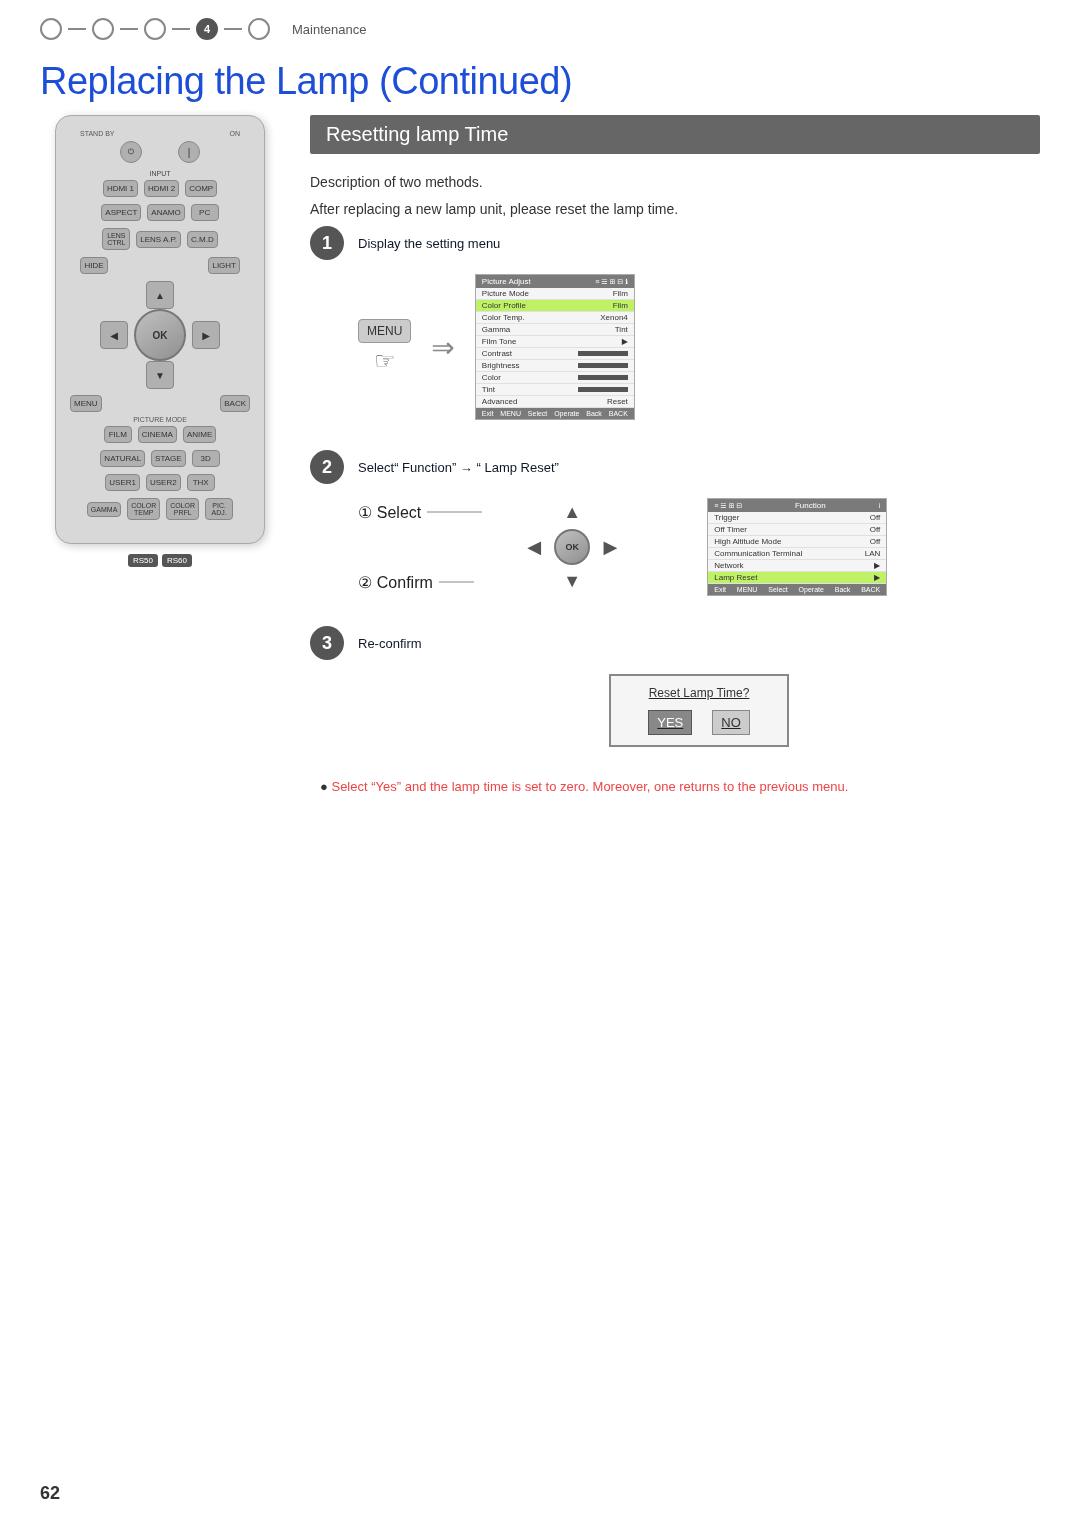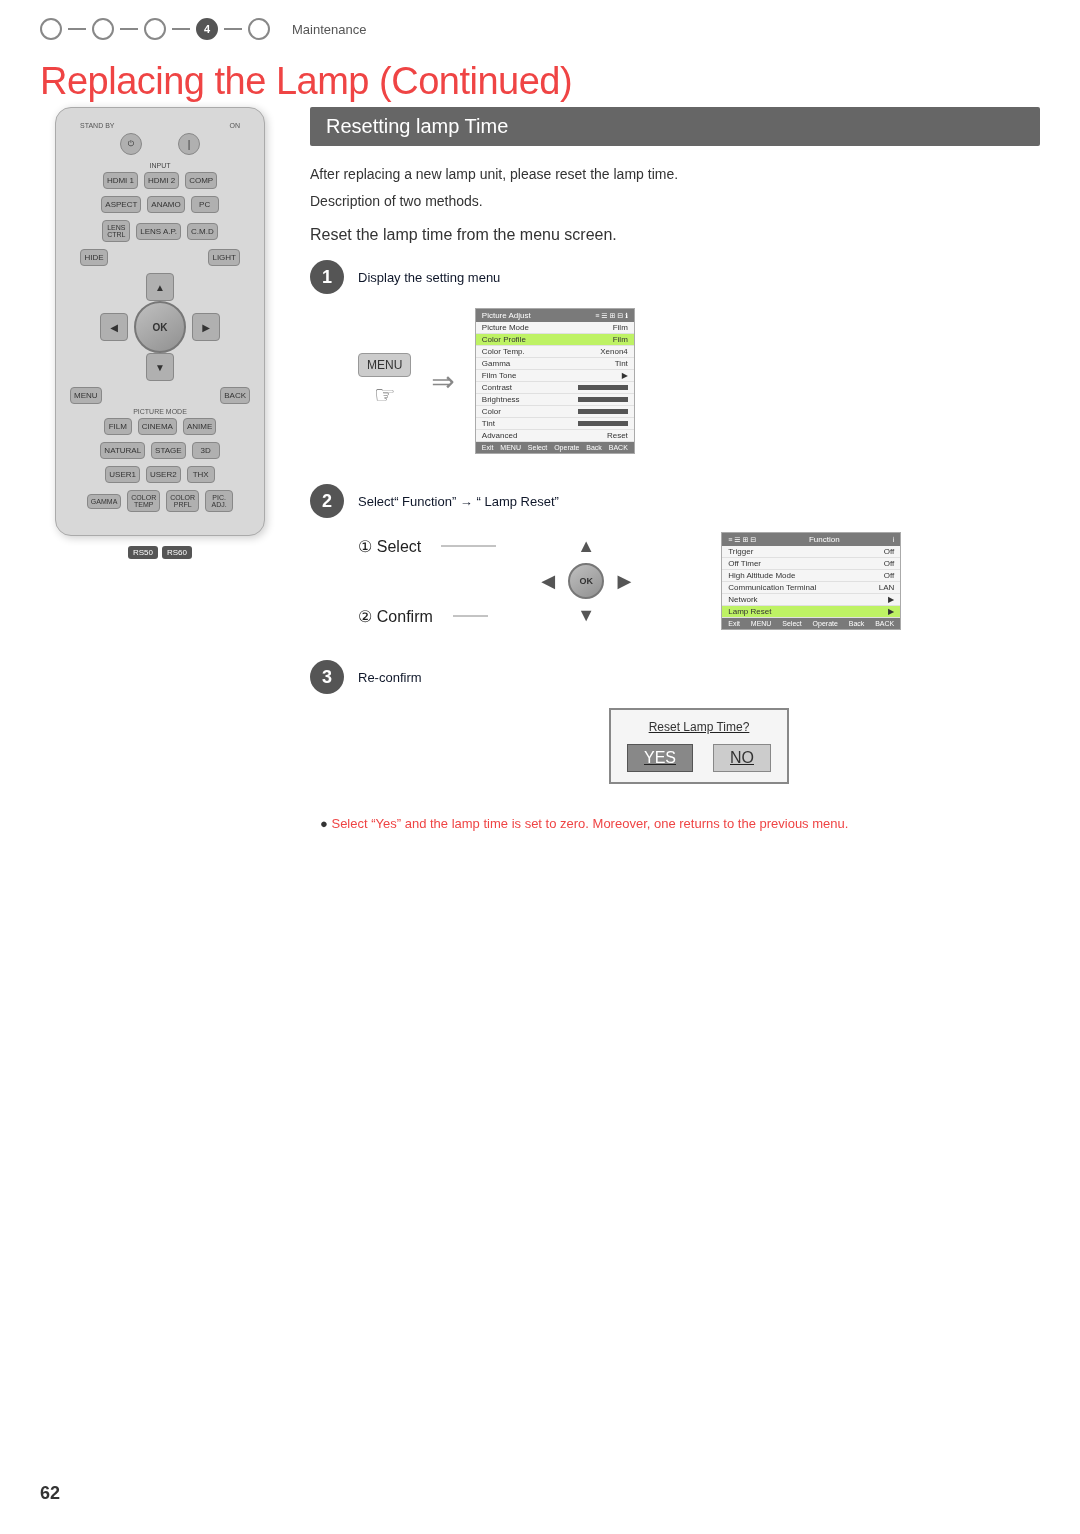--- a/index.html
+++ b/index.html
@@ -48,22 +48,22 @@
     .header-title-text {
       font-size: 13px;
       color: #555;
       margin-left: 10px;
     }
 
     
     .page-title {
       font-size: 38px;
       font-weight: normal;
-      padding: 10px 40px 4px 40px;
-      color: #ef4444;
+      padding: 10px 40px 12px 40px;
+      color: #1d4ed8;
       letter-spacing: -0.5px;
     }
 
     
     .main-content {
       display: flex;
       padding: 0 40px;
       gap: 30px;
     }
 
@@ -333,21 +333,21 @@
     
     .step2-illustration {
       display: flex;
       align-items: center;
       gap: 30px;
       margin-left: 48px;
     }
     .label-line {
       display: flex;
       align-items: center;
-      gap: 20px;
+      gap: 6px;
     }
 
     
     .step3-illustration {
       display: flex;
       flex-direction: column;
       align-items: center;
       margin-left: 48px;
       margin-bottom: 10px;
       text-decoration: underline;
@@ -365,22 +365,22 @@
       margin-bottom: 10px;
     }
     .dialog-buttons {
       display: flex;
       justify-content: center;
       gap: 20px;
     }
     .dialog-btn {
       border: 1px solid #888;
       background: #ccc;
-      padding: 4px 16px;
-      font-size: 16px;
+      padding: 4px 8px;
+      font-size: 13px;
       color: #333;
       cursor: pointer;
     }
     .dialog-btn.selected {
       background: #888;
       color: #fff;
       border-color: #555;
     }
 
     .bullet-text {
@@ -513,24 +513,23 @@
     <div class="remote-badge">
       <span class="badge">RS50</span>
       <span class="badge">RS60</span>
     </div>
   </div>
 
   <div class="instructions-area">
 
     <div class="section-heading">Resetting lamp Time</div>
 
+    <p class="intro-text">Description of two methods.</p>
     <p class="intro-text">After replacing a new lamp unit, please reset the lamp time.</p>
-    <p class="intro-text">Description of two methods.</p>
-
-    <p class="sub-heading">Reset the lamp time from the menu screen.</p>
+
 
     <div class="step-block">
       <div class="step-header">
         <div class="step-number">1</div>
         <div class="step-title">Display the setting menu</div>
       </div>
       <div class="step1-illustration">
         <div class="menu-hand">
           <div class="menu-box">MENU</div>
           <div class="hand-icon">☞</div>

